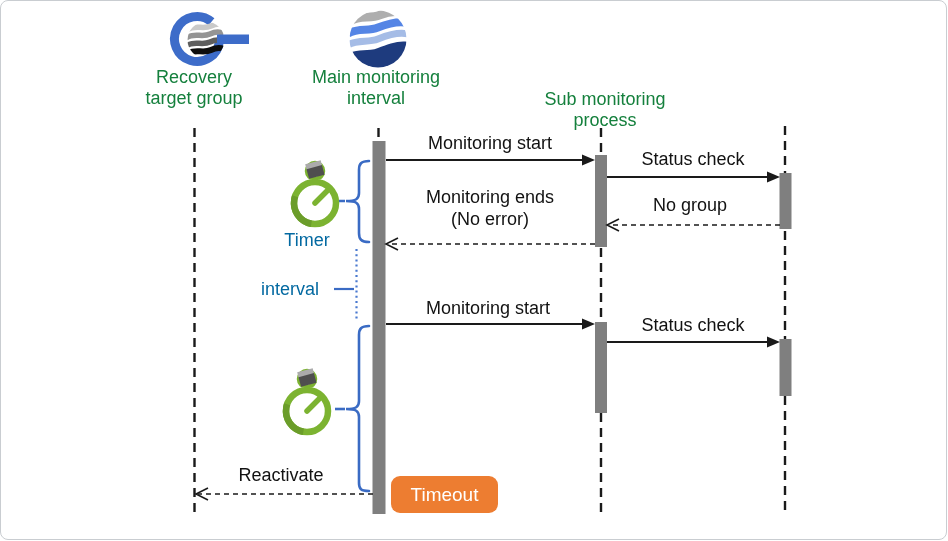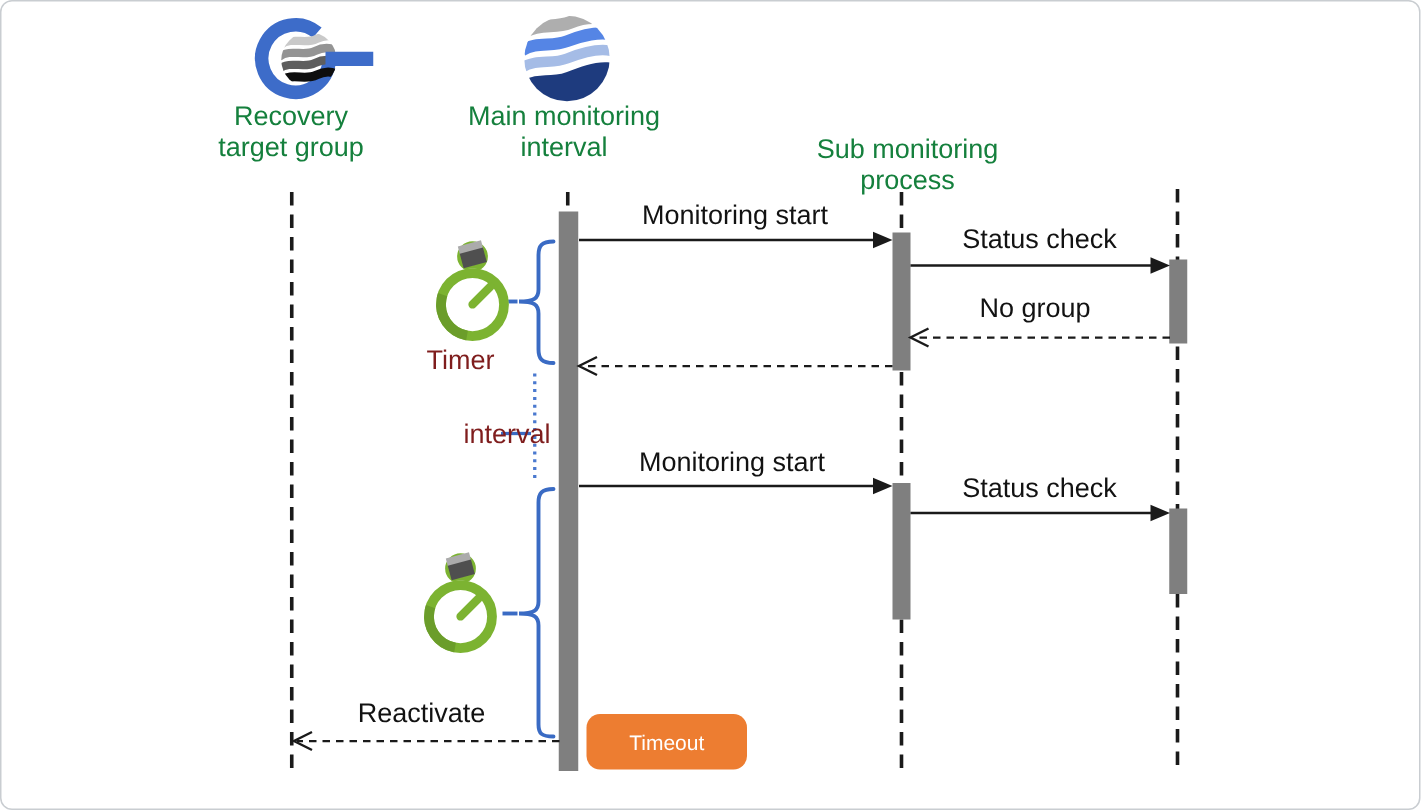--- a/index.html
+++ b/index.html
@@ -10,24 +10,24 @@
   }
   svg.layer{position:absolute;left:0;top:0;}
   .head{
     position:absolute;transform:translateX(-50%);text-align:center;
     font-size:18px;line-height:21px;color:#15803d;white-space:normal;
   }
   .lbl{
     position:absolute;transform:translateX(-50%);font-size:18px;
     white-space:nowrap;color:#121212;text-align:center;line-height:22px;
   }
-  .muted{color:#7f1d1d;}
+  .muted{color:#0369a1;}
   .timeout{
     position:absolute;left:390px;top:475px;width:107px;height:37px;
-    background:#ED7D31;border-radius:9px;color:#fff;font-size:14px;
+    background:#ED7D31;border-radius:9px;color:#fff;font-size:19px;
     display:flex;align-items:center;justify-content:center;
   }
   .icon-abs{position:absolute;}
 </style>
 </head>
 <body>
 
 <div class="frame">
 
   <svg class="layer" width="945" height="538" viewBox="0 0 945 538">
@@ -131,21 +131,25 @@
     <line x1="29" y1="45" x2="41" y2="33" stroke="#7CB331" stroke-width="5.5" stroke-linecap="round"></line>
   </svg>
 
   <div class="head" style="left:193px;top:66px;width:112px;">Recovery target group</div>
   <div class="head" style="left:375px;top:66px;width:152px;">Main monitoring interval</div>
   <div class="head" style="left:604px;top:66px;width:146px;margin-top:22px;">Sub monitoring process</div>
 
   <div class="lbl" style="left:489px;top:131px;">Monitoring start</div>
   <div class="lbl" style="left:692px;top:147px;">Status check</div>
   <div class="lbl" style="left:689px;top:193px;">No group</div>
+  <div class="lbl" style="left:489px;top:185px;">
+    <div>Monitoring ends</div>
+    <div>(No error)</div>
+  </div>
   <div class="lbl" style="left:487px;top:296px;">Monitoring start</div>
   <div class="lbl" style="left:692px;top:313px;">Status check</div>
   <div class="lbl" style="left:280px;top:463px;">Reactivate</div>
 
   <div class="lbl muted" style="left:306px;top:228px;">Timer</div>
-  <div class="lbl muted" style="left:289px;top:277px;margin-left:48px;">interval</div>
+  <div class="lbl muted" style="left:289px;top:277px;">interval</div>
   <div class="timeout">Timeout</div>
 
 </div>
 
 </body></html>

